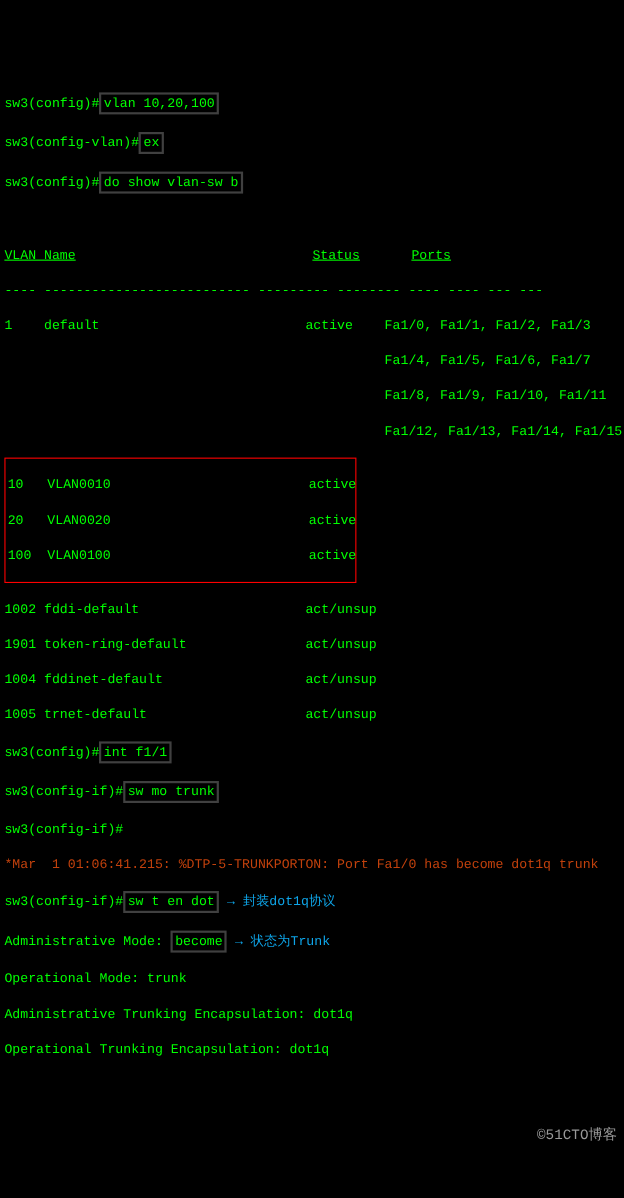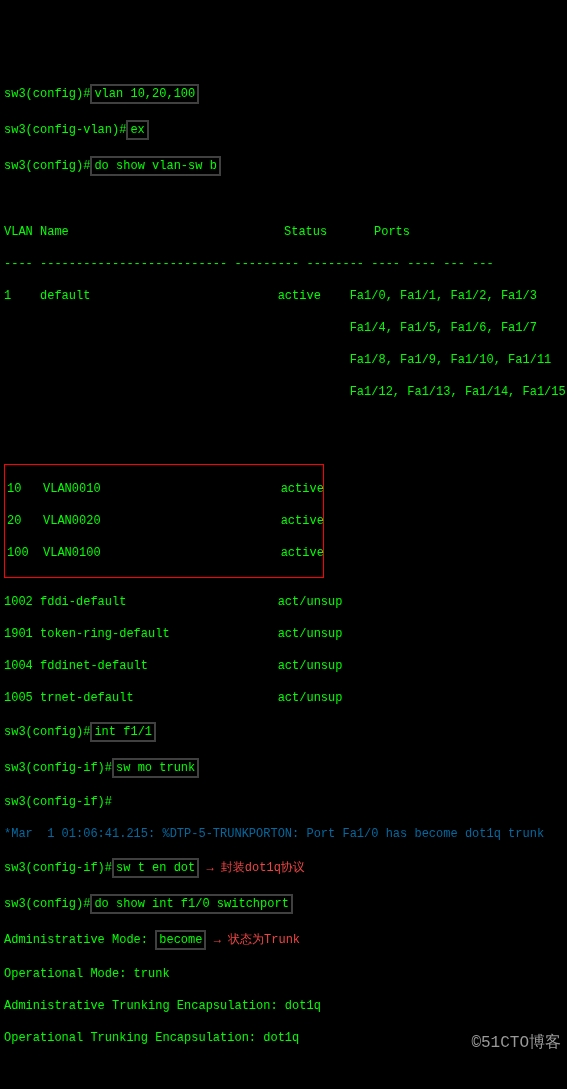--- a/index.html
+++ b/index.html
@@ -6,27 +6,27 @@
     body {
       background: #000;
       color: #00ff00;
       font-family: 'Courier New', monospace;
       font-size: 12px;
       line-height: 16px;
       width: 567px;
       padding: 4px;
       white-space: pre;
     }
-    .cyan { color: #0369a1; }
-    .red { color: #ef4444; }
+    .cyan { color: #c2410c; }
+    .red { color: #0ea5e9; }
     .box { border: 2px solid #404040; display: inline-block; padding: 0 2px; }
-    .box-block { border: 1px solid #ff0000; display: block; padding: 0 2px; margin-top: 48px; }
+    .box-block { border: 1px solid #ff0000; display: block; padding: 0 2px; }
     .row { display: block; }
-    .watermark { position: fixed; bottom: 38px; right: 6px; color: #999; font-size: 16px; }
-    .hdr-row { display: flex; }
+    .watermark { position: fixed; bottom: 49px; right: 6px; color: #999; font-size: 13px; }
+    .hdr-row { display: flex; text-decoration: underline; }
   </style>
 </head>
 <body>
 
 
 
 <div>
 <span class="row"><span>sw3(config)#</span><span class="box">vlan 10,20,100</span></span>
 <span class="row"><span>sw3(config-vlan)#</span><span class="box">ex</span></span>
 <span class="row"><span>sw3(config)#</span><span class="box">do show vlan-sw b</span></span>
@@ -44,21 +44,20 @@
 </div>
 <span class="row">1002 fddi-default                     act/unsup</span>
 <span class="row">1901 token-ring-default               act/unsup</span>
 <span class="row">1004 fddinet-default                  act/unsup</span>
 <span class="row">1005 trnet-default                    act/unsup</span>
 <span class="row"><span>sw3(config)#</span><span class="box">int f1/1</span></span>
 <span class="row"><span>sw3(config-if)#</span><span class="box">sw mo trunk</span></span>
 <span class="row">sw3(config-if)#</span>
 <span class="row cyan">*Mar  1 01:06:41.215: %DTP-5-TRUNKPORTON: Port Fa1/0 has become dot1q trunk</span>
 <span class="row"><span>sw3(config-if)#</span><span class="box">sw t en dot</span> <span class="red">→ 封装dot1q协议</span></span>
-<span class="row"><span>sw3(config)#</span><span class="box">do show int f1/0 switchport</span></span>
 <span class="row"><span>Administrative Mode: </span><span class="box">become</span> <span class="red">→ 状态为Trunk</span></span>
 <span class="row">Operational Mode: trunk</span>
 <span class="row">Administrative Trunking Encapsulation: dot1q</span>
 <span class="row">Operational Trunking Encapsulation: dot1q</span>
 
 
 
 
 
 

